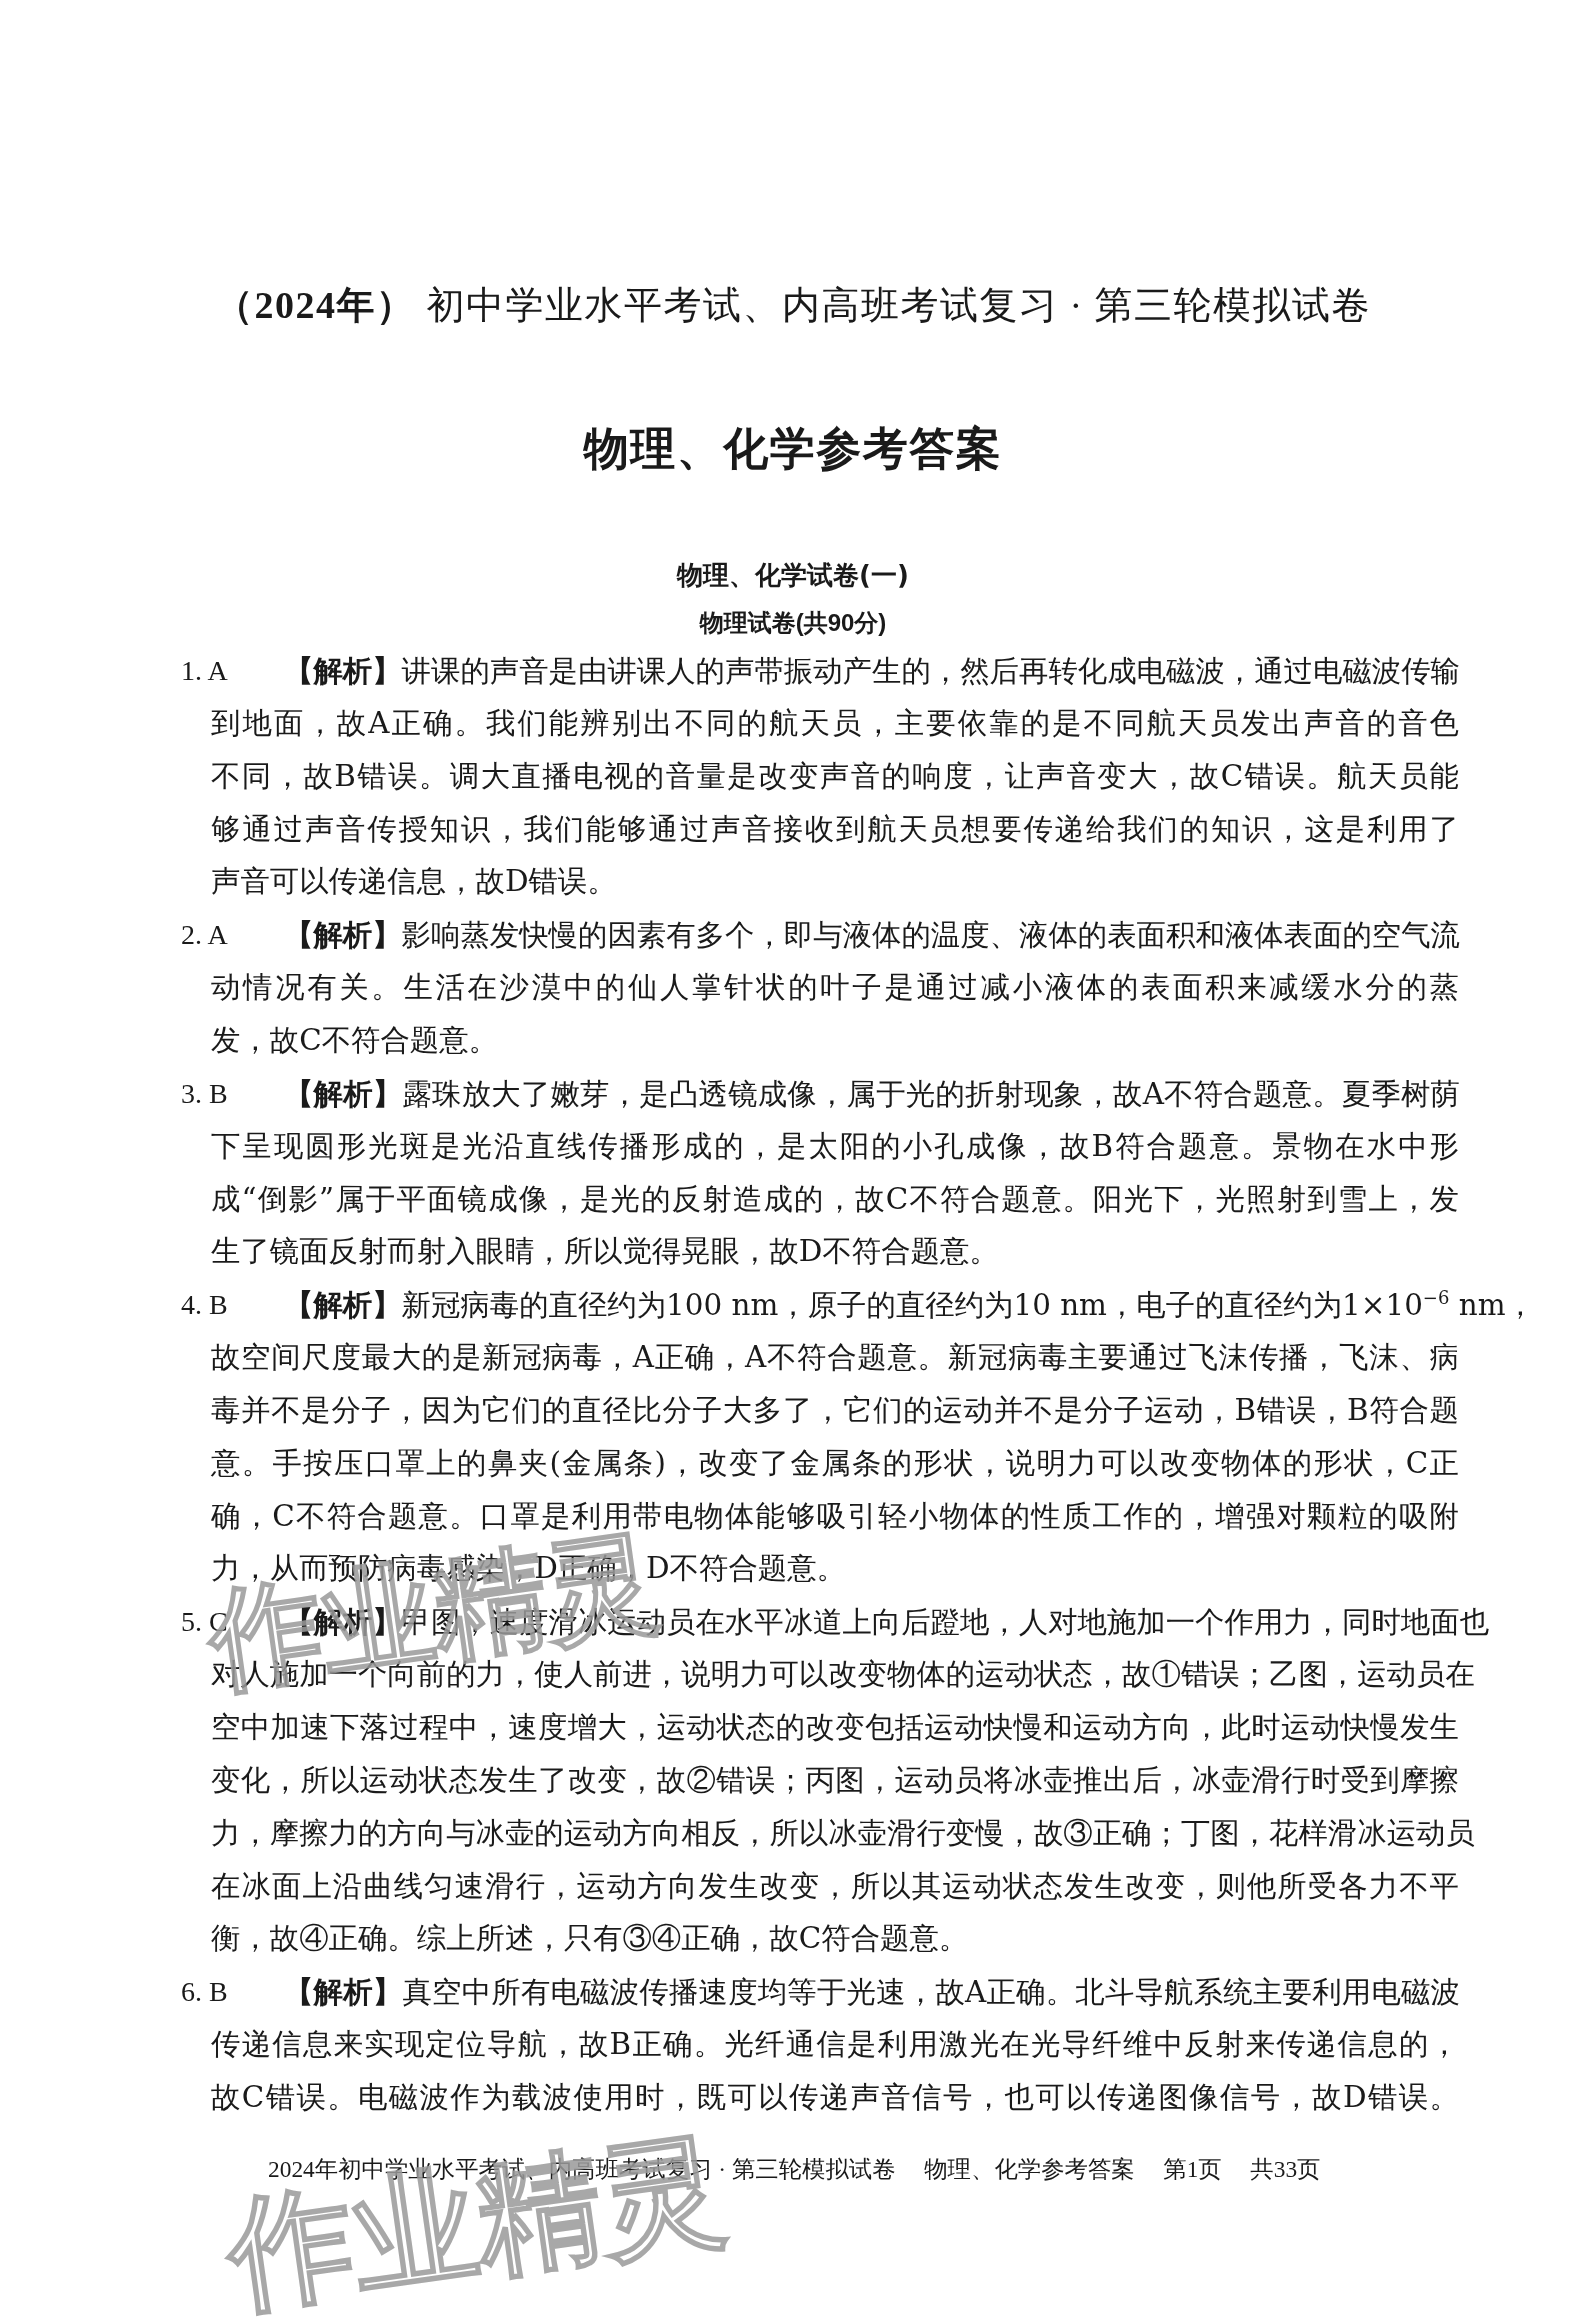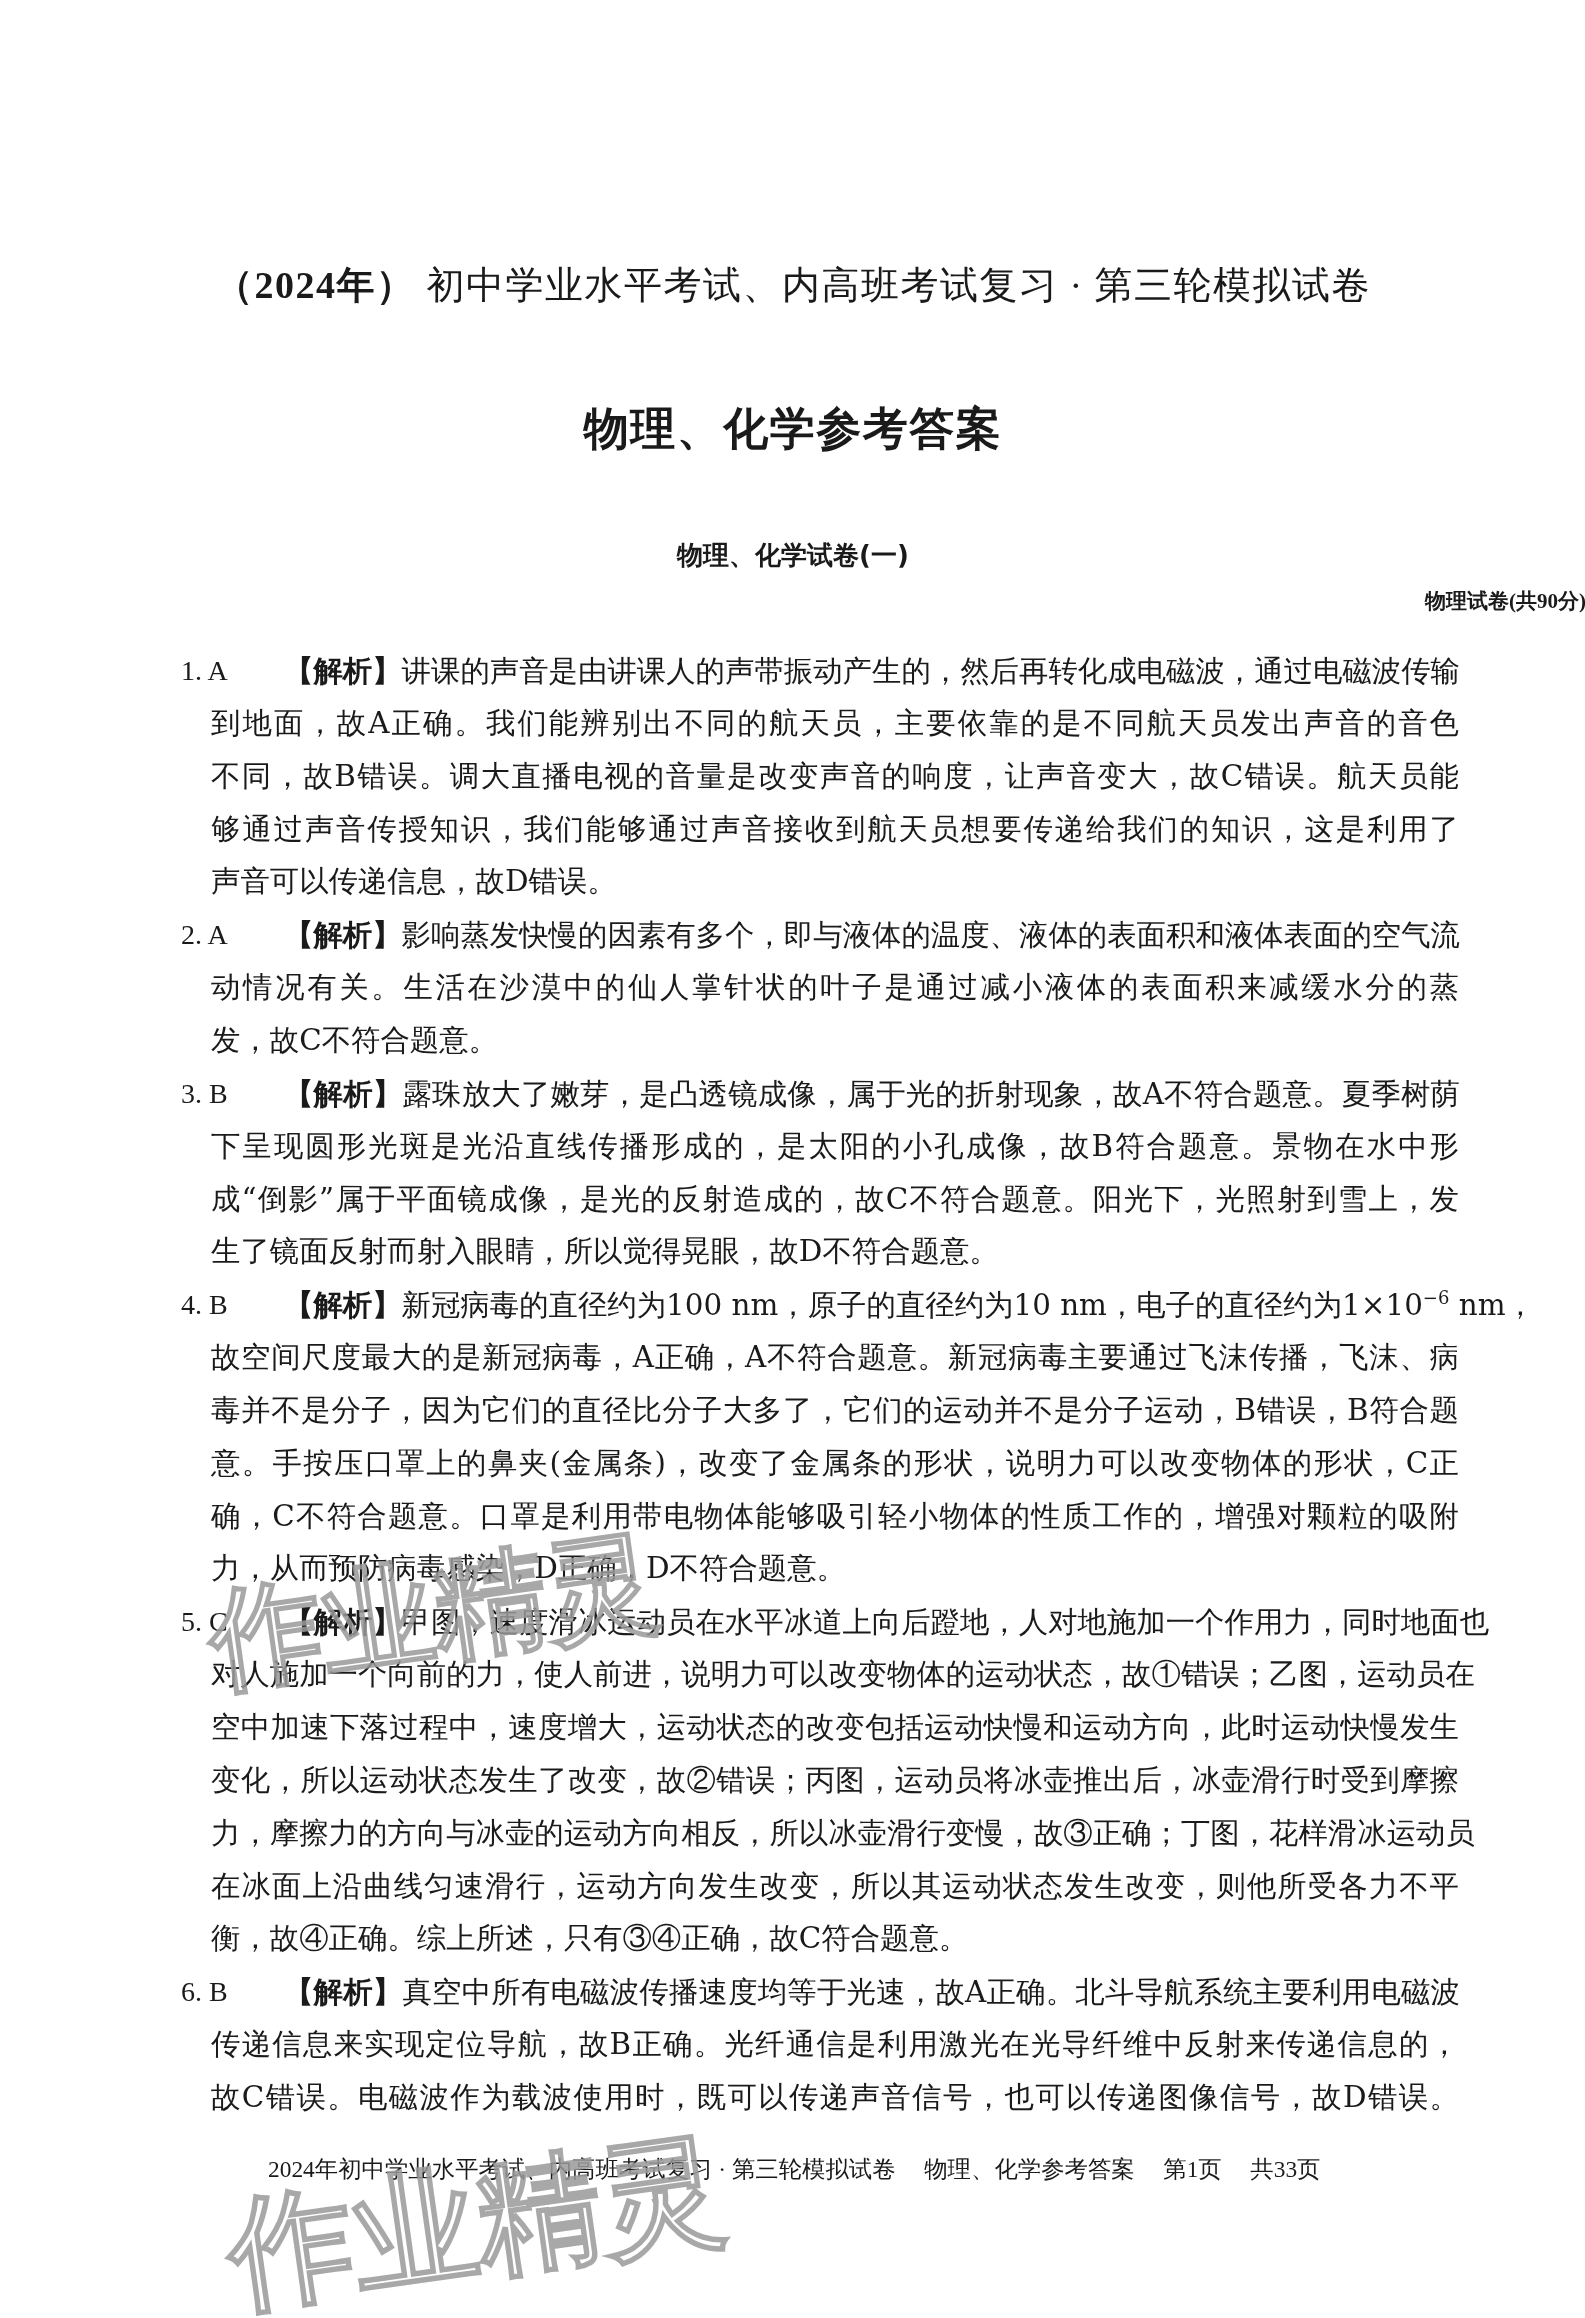--- a/index.html
+++ b/index.html
@@ -1,24 +1,24 @@
 <!DOCTYPE html>
 <html style="font-size:12px"><head>
 <meta charset="utf-8">
 <style>
   html, body { margin:0; padding:0; background:#ffffff; }
   body { width:1586px; height:2319px; position:relative; overflow:hidden;
          font-family:"DejaVu Serif","Liberation Serif",serif; color:#1a1a1a; }
   .page { position:absolute; left:0; top:0; width:1586px; height:2319px; background:#fff; }
-  .title-line { position:absolute; left:0; width:1586px; text-align:center; white-space:nowrap; }
+  .title-line { position:absolute; left:0; width:1586px; text-align:center; white-space:nowrap;margin-top:20px; }
   .doc-title { top:260px; font-size:38px; letter-spacing:1.5px; font-family:"Liberation Serif","DejaVu Serif",serif; }
   .doc-title .yr { font-weight:bold; }
   .main-heading { top:399px; font-size:45px; font-weight:bold; font-family:"DejaVu Sans","Liberation Sans",sans-serif; letter-spacing:1.5px; }
   .section-title { top:538px; font-size:26px; font-weight:bold; font-family:"DejaVu Sans","Liberation Sans",sans-serif; }
-  .section-sub { top:587px; font-size:21px; font-weight:bold; font-family:Liberation Serif, serif;text-align:right; }
+  .section-sub { top:587px; font-size:24px; font-weight:bold; font-family:Liberation Sans, sans-serif; }
   .qline { position:absolute; left:211px; width:1248px; height:53px; line-height:53px;
            font-size:29.4px; white-space:nowrap; text-align:justify; text-align-last:justify;
            font-family:"DejaVu Serif","Liberation Serif",serif; }
   .qline.last { text-align-last:left; }
   .qnum { position:absolute; left:181px; height:53px; line-height:53px; font-size:28px; white-space:nowrap;
           font-family:"Liberation Serif","DejaVu Serif",serif; }
   .qfirst { left:266px; width:1194px; }
   .tag-open, .tag-close { font-weight:bold;margin-left:18px; }
   sup { font-size:18px; line-height:0; }
   .footer { position:absolute; left:268px; top:2153px; font-size:23.4px; white-space:nowrap;

